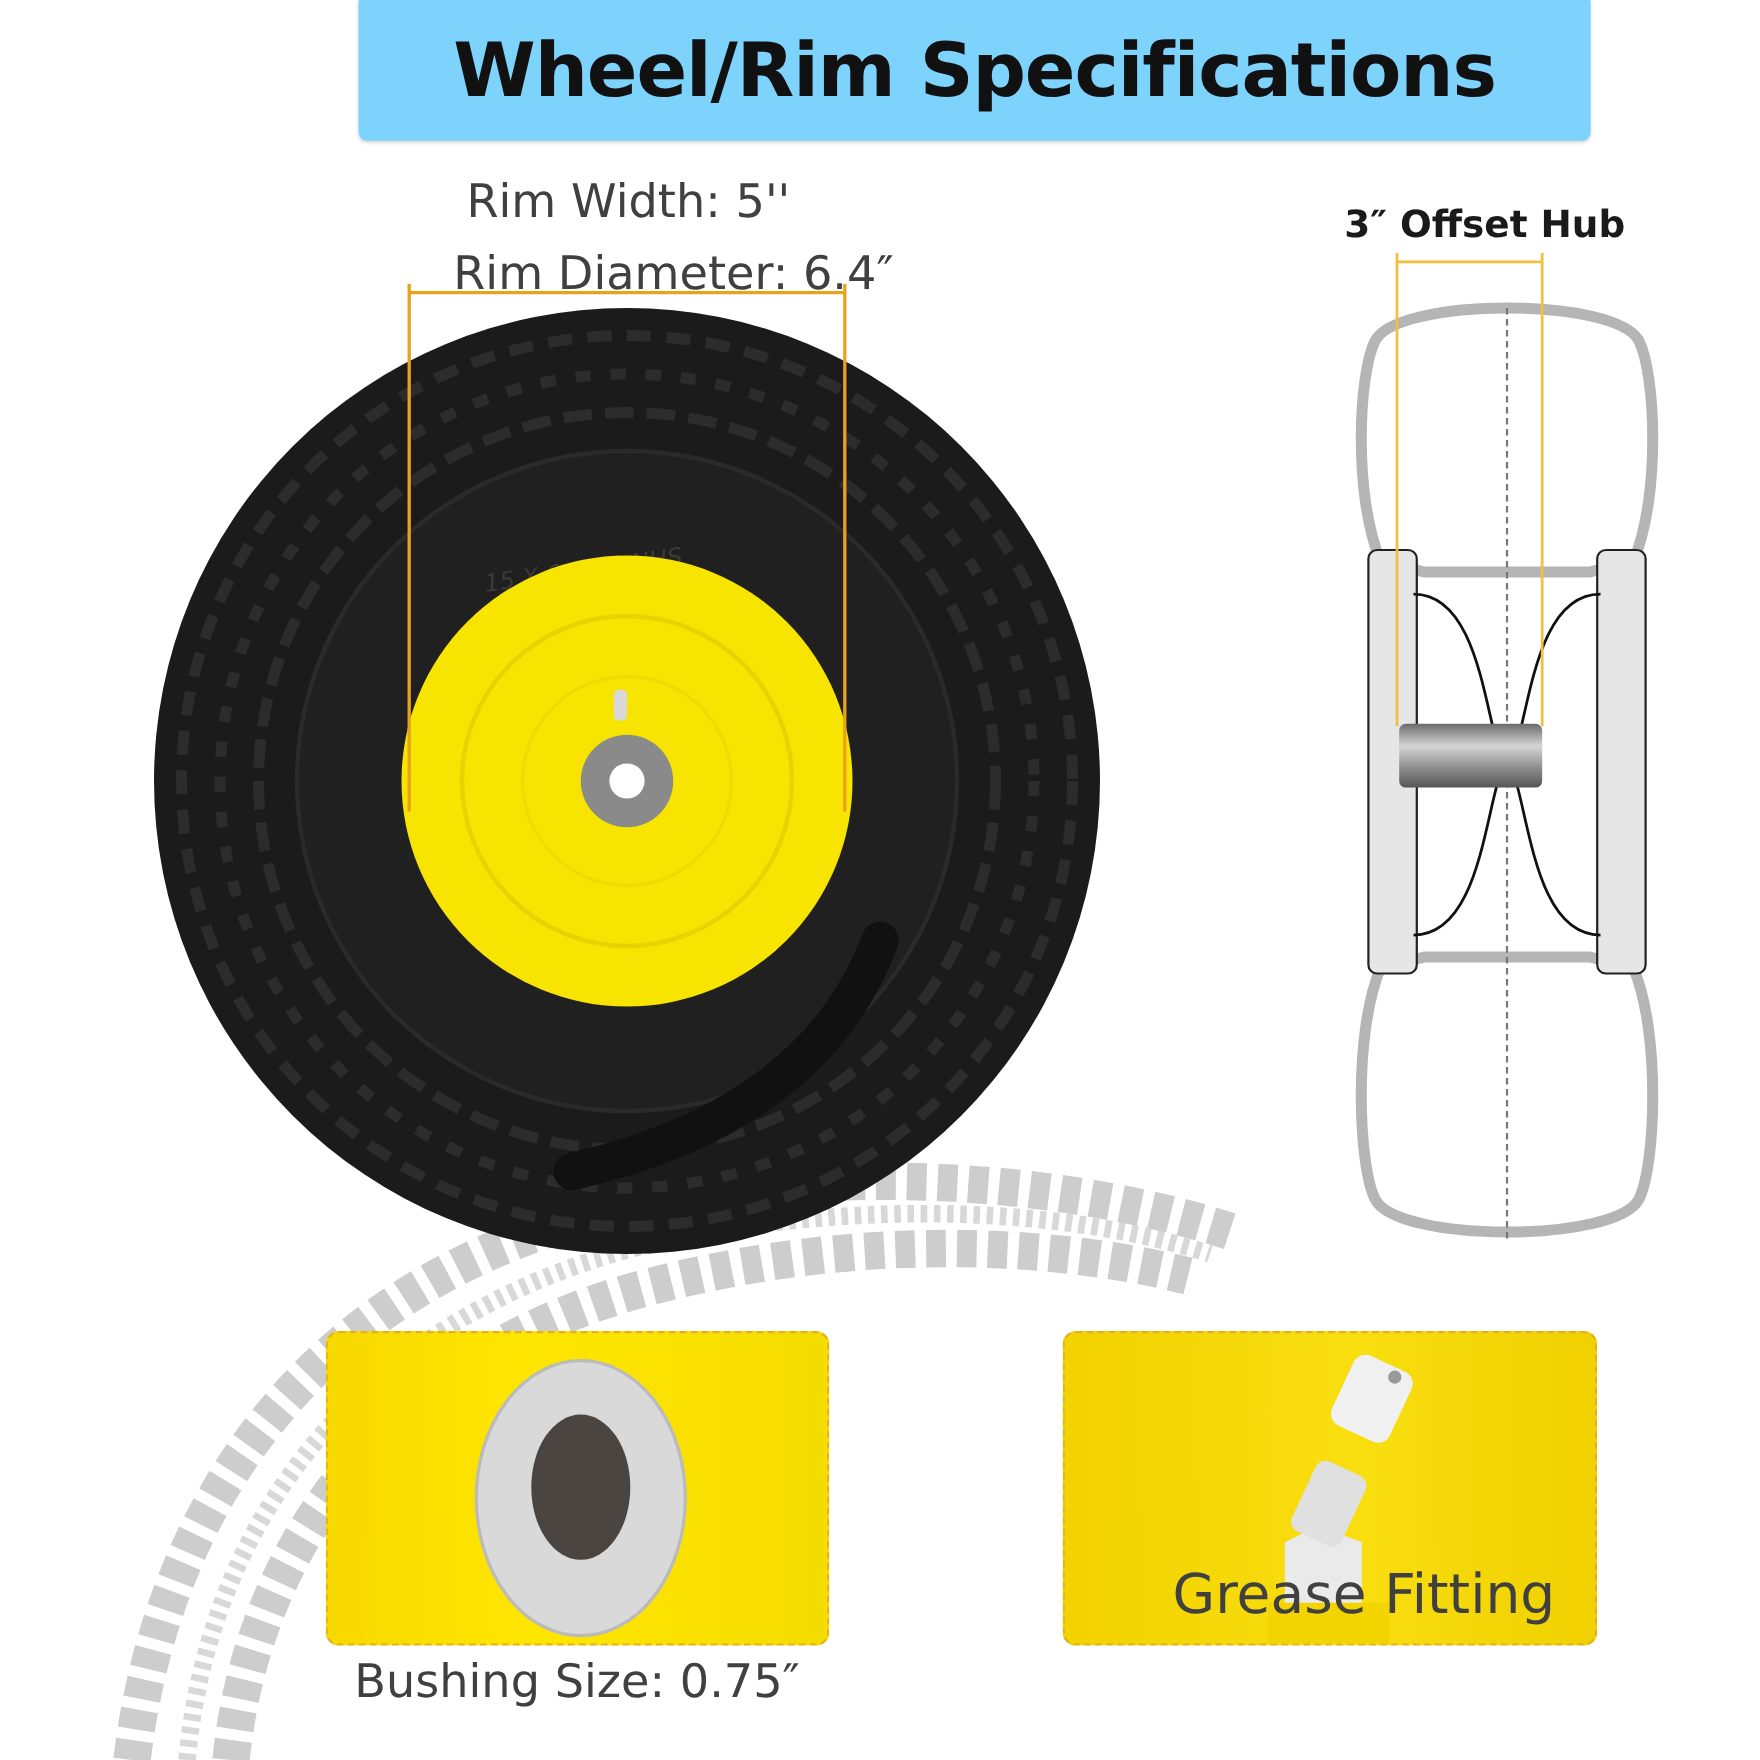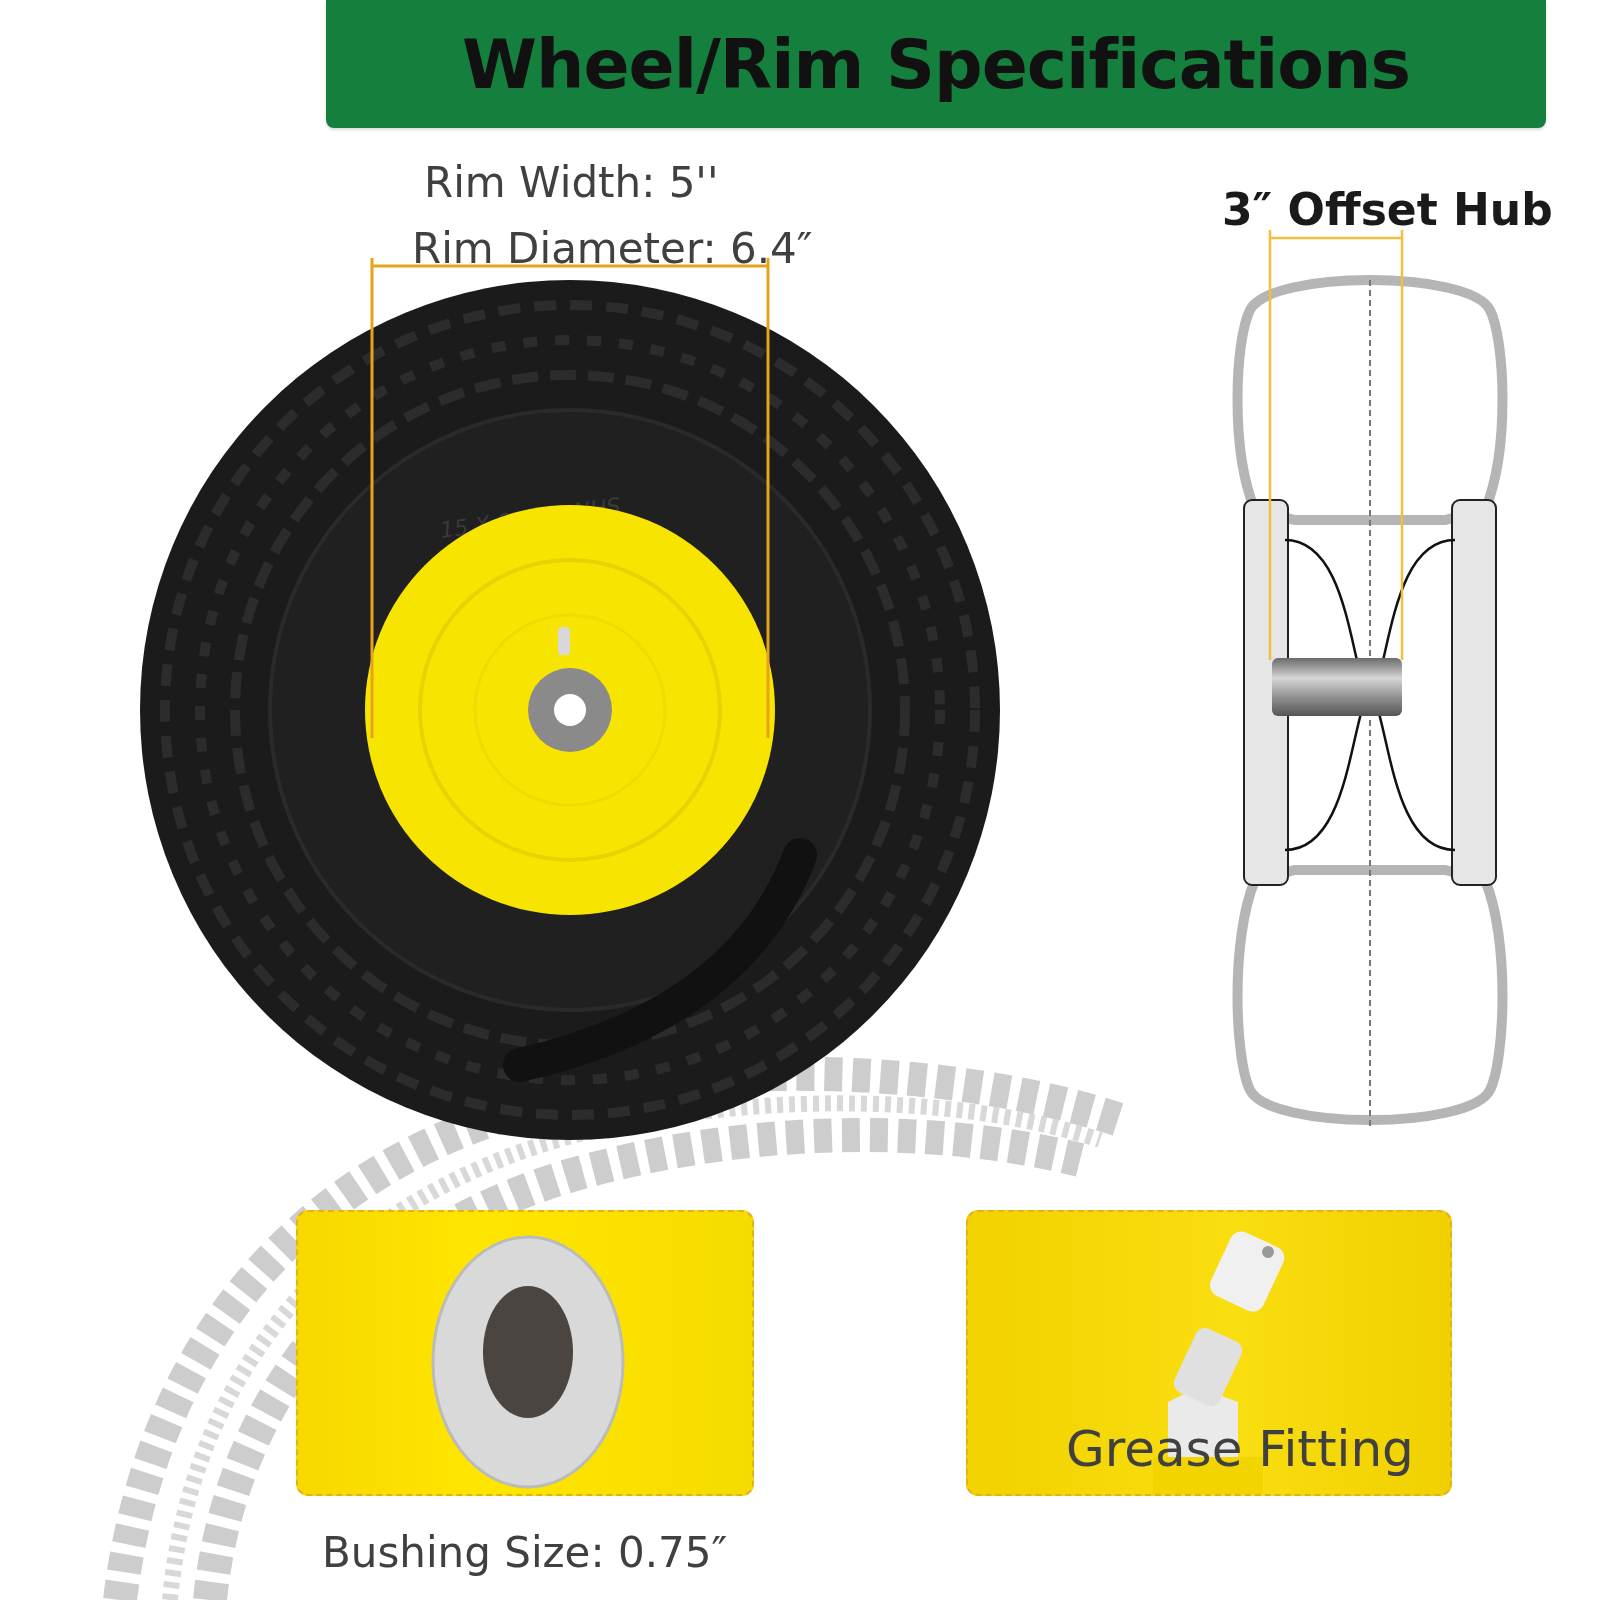--- a/index.html
+++ b/index.html
@@ -3,36 +3,36 @@
   <meta charset="utf-8">
   <style>
     html, body { margin: 0; padding: 0; }
     body {
       width: 1600px; height: 1600px; position: relative; overflow: hidden;
       background: #ffffff;
       font-family: "DejaVu Sans", sans-serif;
     }
     .abs { position: absolute; }
     .title-banner {
-      left: 326px; top: 0; width: 1220px; height: 128px;
-      background: #15803d; border-radius: 0 0 8px 8px;
+      left: 326px; top: 0; width: 1120px; height: 128px;
+      background: #7dd3fc; border-radius: 0 0 8px 8px;
       display: flex; align-items: center; justify-content: center;
       box-shadow: 0 2px 3px rgba(0,0,0,0.15);
     }
     .title-text {
       font-family: "DejaVu Sans", sans-serif; font-weight: bold;
       font-size: 68px; color: #111; letter-spacing: -1px;
     }
     .label {
       font-family: "DejaVu Sans", sans-serif; color: #404040; white-space: nowrap;
     }
     .rim-width { left: 424px; top: 158px; font-size: 42px; }
     .rim-diam { left: 412px; top: 224px; font-size: 42px; }
-    .offset-label { left: 1222px; top: 184px; font-size: 44px; font-weight: bold; color:#1a1a1a; }
-    .bushing-label { left: 322px; top: 1504px; font-size: 42px; margin-top: 24px; }
+    .offset-label { left: 1222px; top: 184px; font-size: 34px; font-weight: bold; color:#1a1a1a; }
+    .bushing-label { left: 322px; top: 1504px; font-size: 42px; }
     .grease-label { left: 1066px; top: 1420px; font-size: 50px; }
     .photo-card {
       border-radius: 12px; overflow: hidden;
       border: 2px dashed #e2b020;
     }
     .bushing-card { left: 296px; top: 1210px; width: 454px; height: 282px; background: linear-gradient(90deg,#f7d800,#ffe600 40%,#f5dc00); }
     .grease-card { left: 966px; top: 1210px; width: 482px; height: 282px; background: linear-gradient(90deg,#f2d200,#f9de10 55%,#f0d000); }
     svg { display: block; }
   </style>
 </head>

